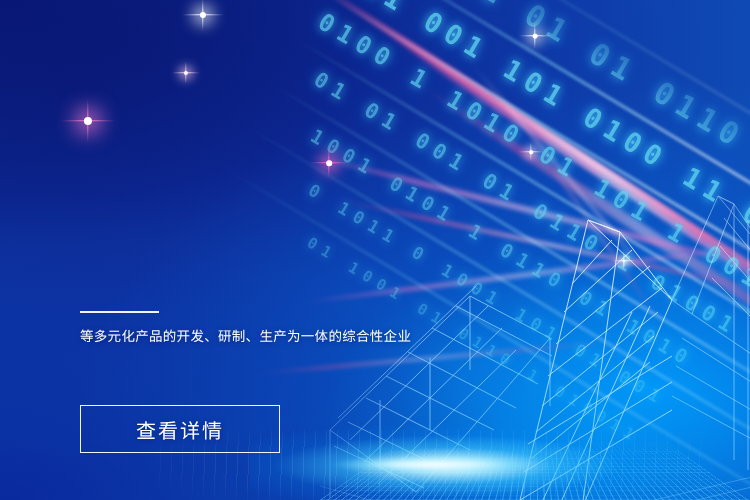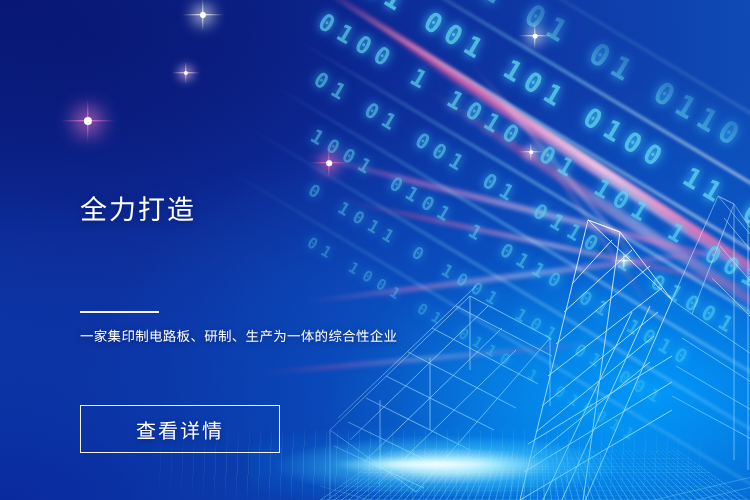--- a/index.html
+++ b/index.html
@@ -264,25 +264,24 @@
   </div>
 
   <div id="mesh"></div>
   <div class="layer" id="glowbr"></div>
   <div id="burstrays"></div>
   <div id="burst"></div>
   <div id="burstcore"></div>
 
   <div id="content">
 
-    <div id="eyebrow">全力打造</div>
 
 
     <div id="rule"></div>
 
     <div id="desc">
-      <div>一家集印制电路板、研制、生产为一体的综合性企业</div>
+      <div>等多元化产品的开发、研制、生产为一体的综合性企业</div>
     </div>
 
     <div id="cta" role="button">查看详情</div>
 
   </div>
 </div>
 
 </body></html>

